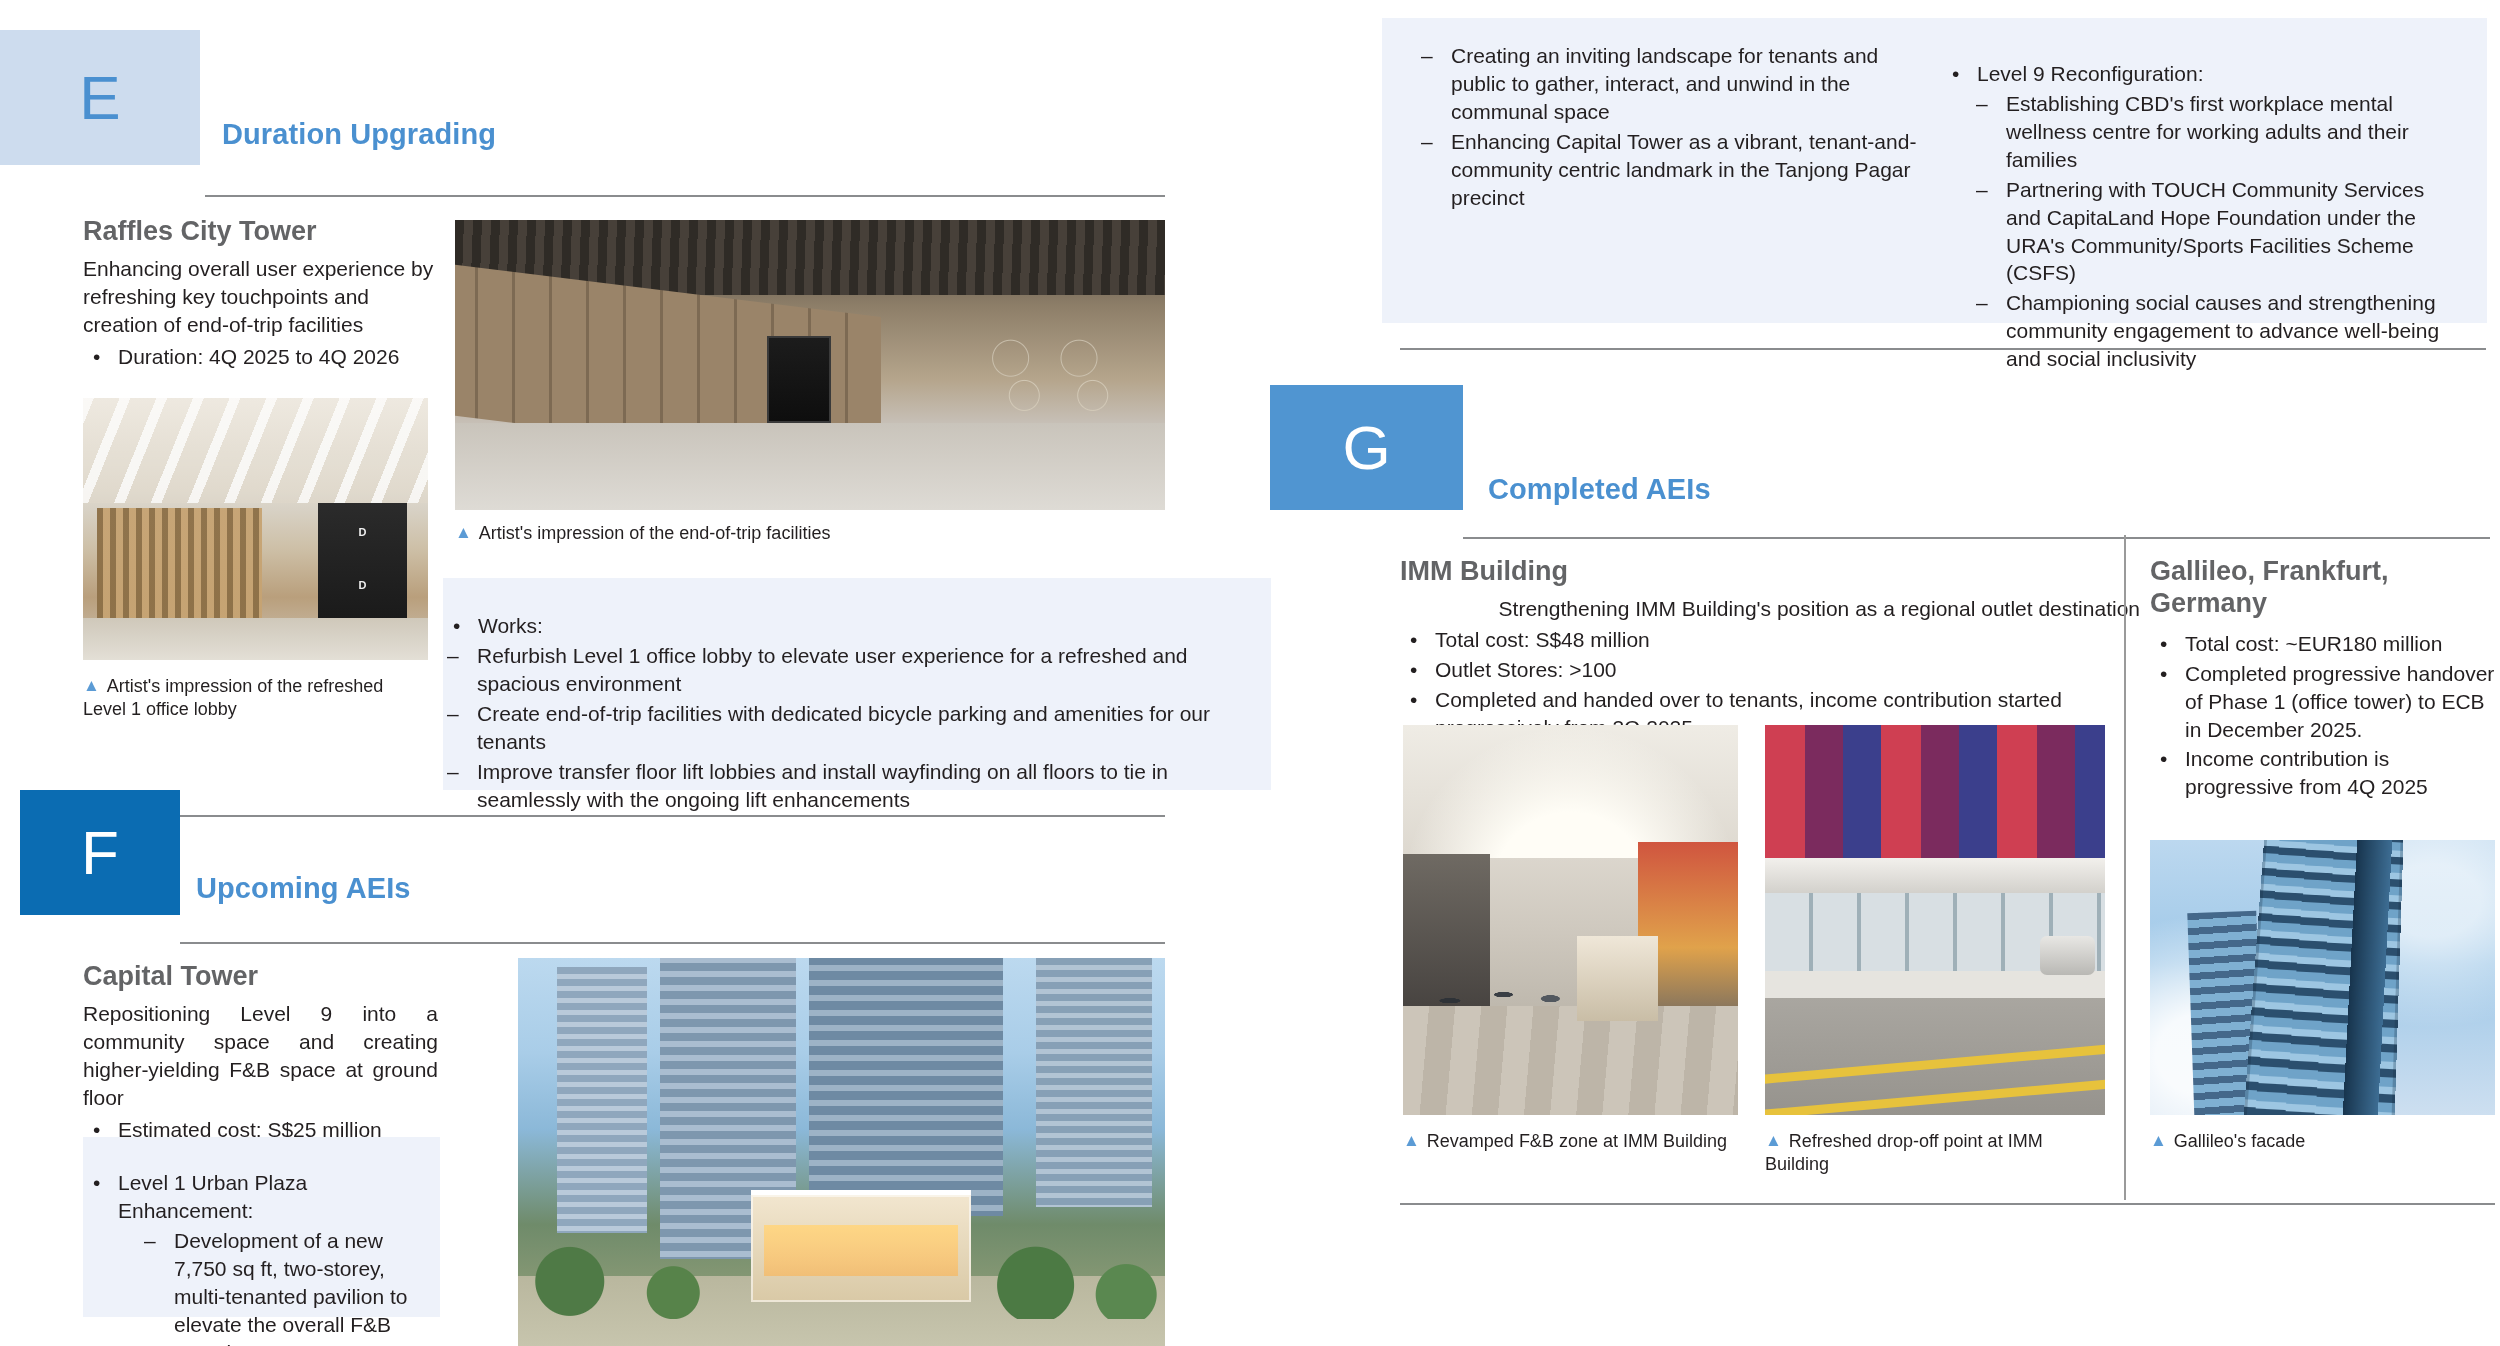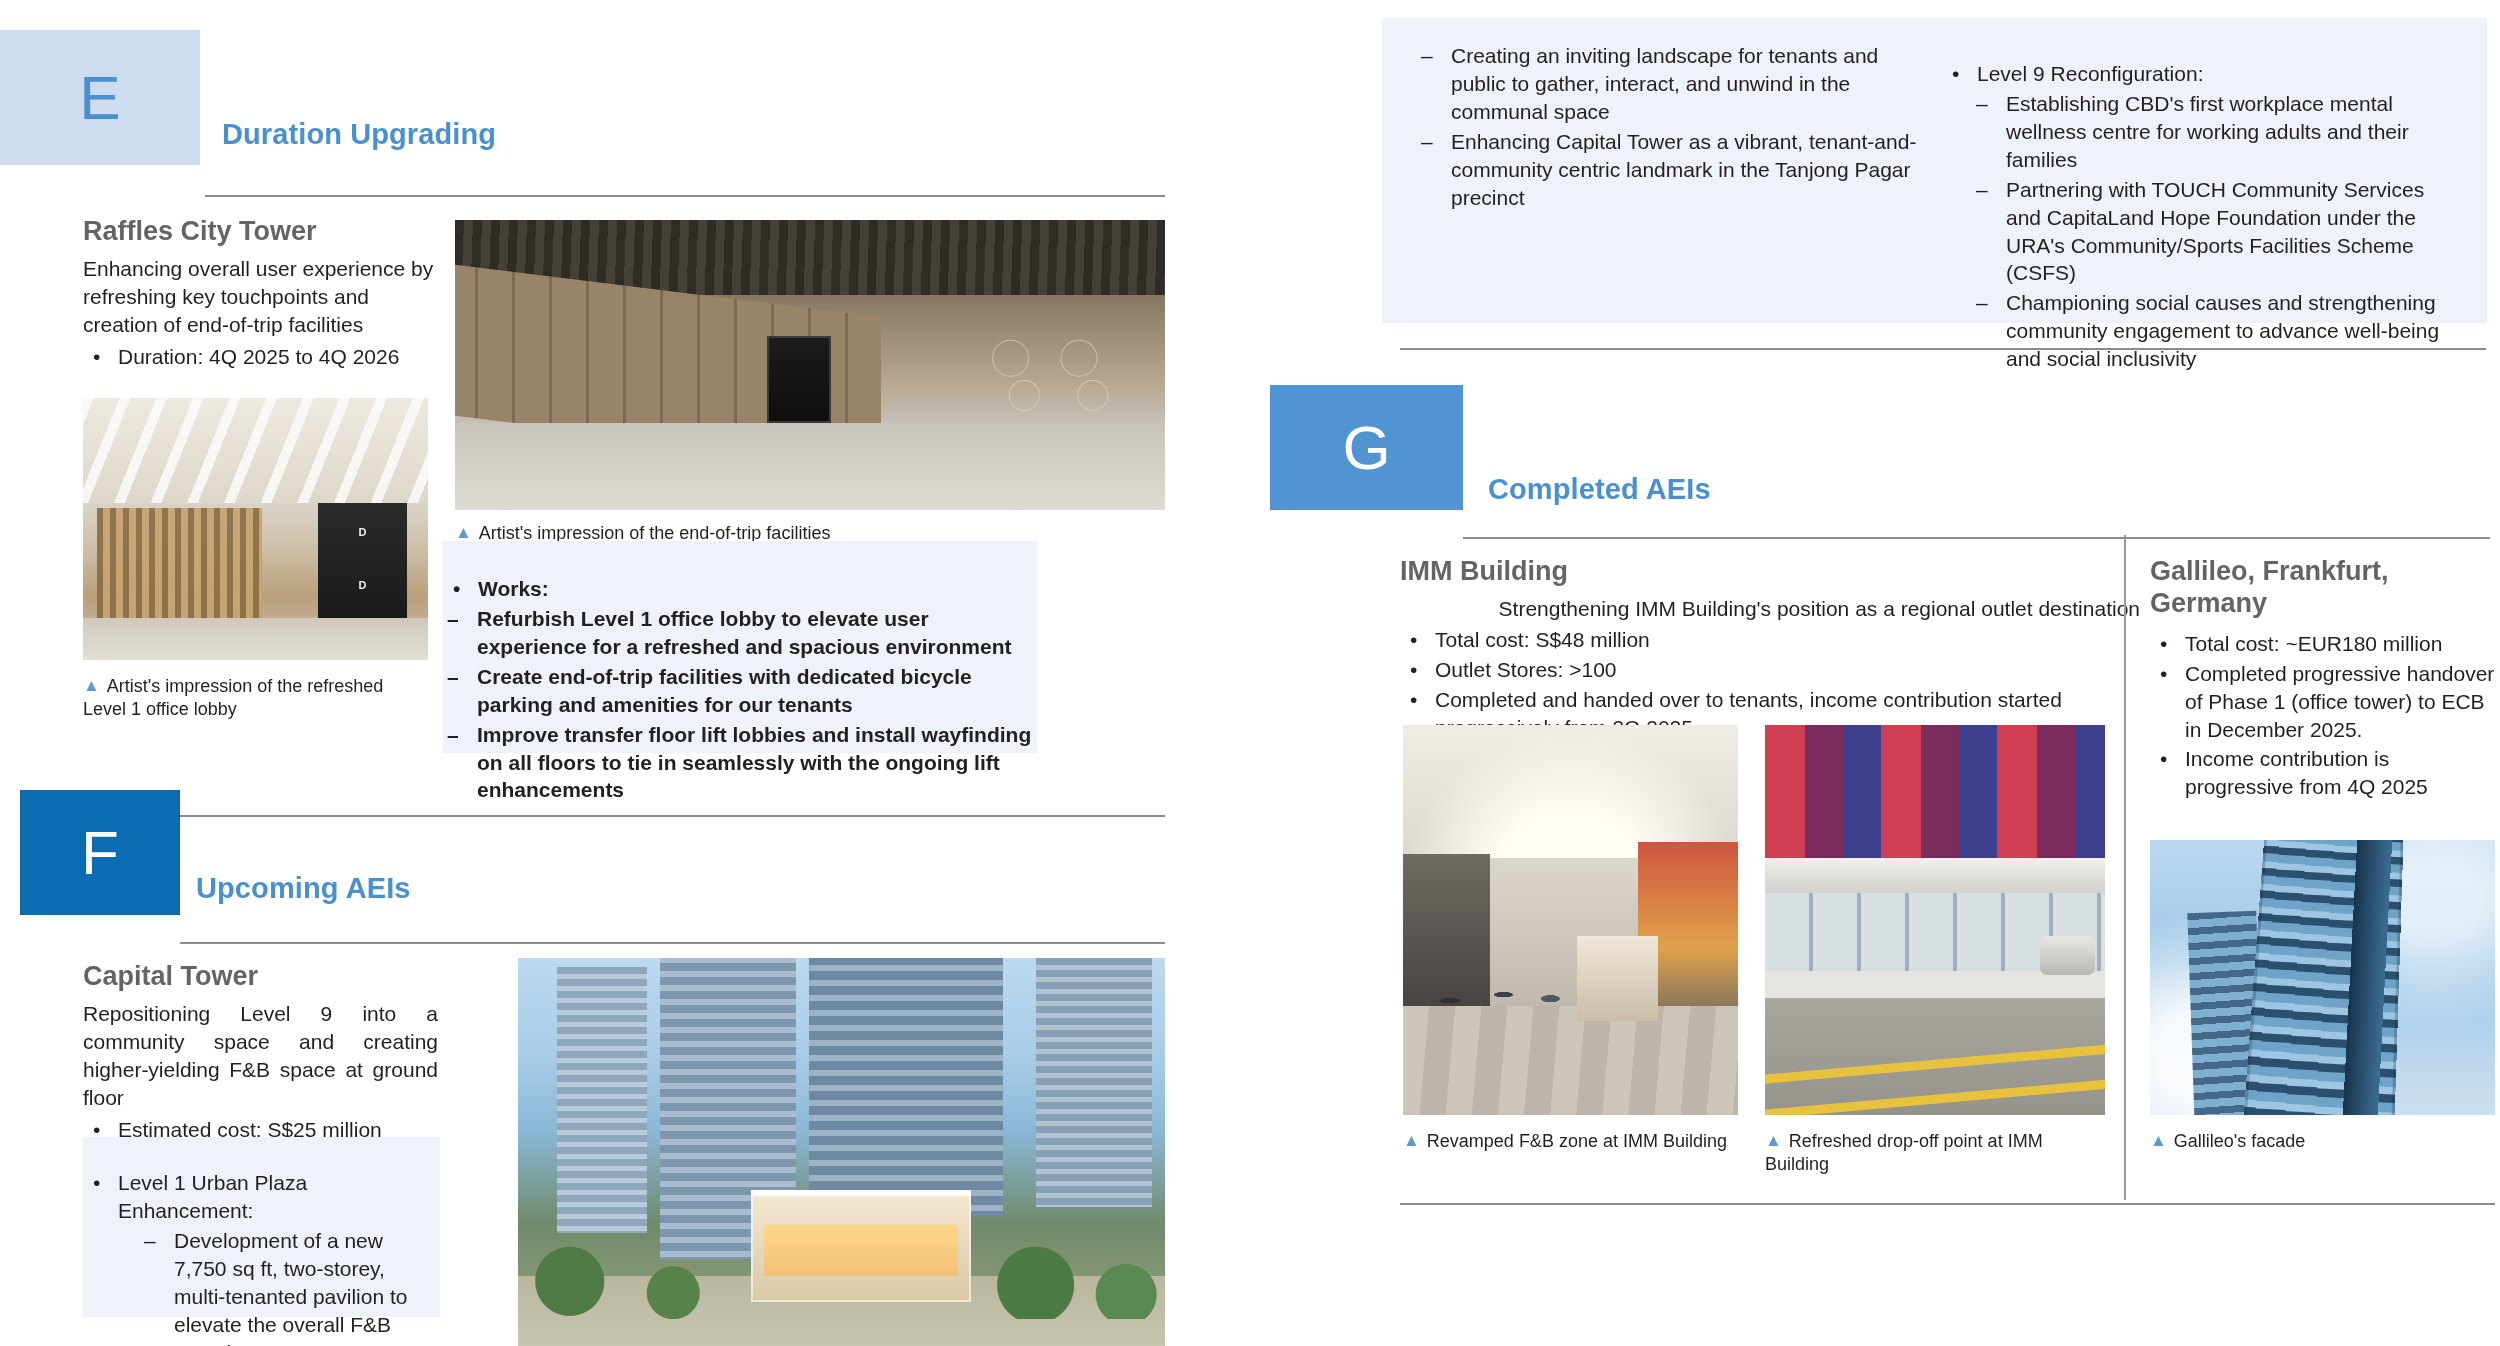--- a/index.html
+++ b/index.html
@@ -311,21 +311,21 @@
     <div class="lockers"></div>
     <div class="kiosk"></div>
     <div class="bikes"></div>
     <div class="floor"></div>
   </div>
 
   <div class="cap" style="position:absolute; left:455px; top:492px; width:620px;">
     <span class="tri">▲</span><span>Artist's impression of the end-of-trip facilities</span>
   </div>
 
-  <div class="tintbox" style="position:absolute; left:443px; top:511px; width:594px; height:212px;font-weight:bold;">
+  <div class="tintbox" style="position:absolute; left:443px; top:548px; width:828px; height:212px;">
     <ul class="b1" style="padding-top:12px;">
       <li>Works:</li>
     </ul>
     <ul class="b2" style="">
       <li>Refurbish Level 1 office lobby to elevate user experience for a refreshed and spacious environment</li>
       <li>Create end-of-trip facilities with dedicated bicycle parking and amenities for our tenants</li>
       <li>Improve transfer floor lift lobbies and install wayfinding on all floors to tie in seamlessly with the ongoing lift enhancements</li>
     </ul>
   </div>
 

